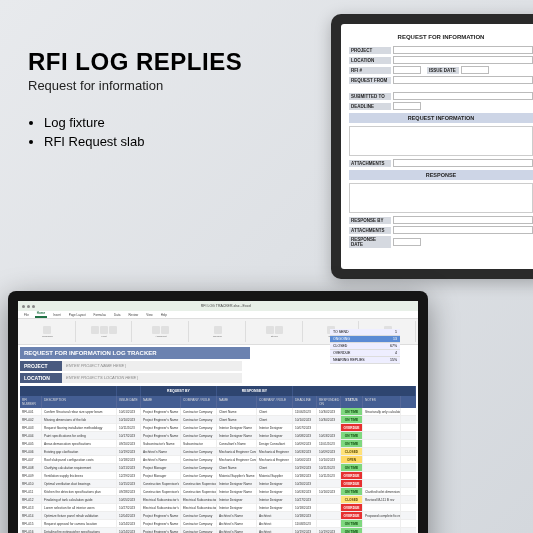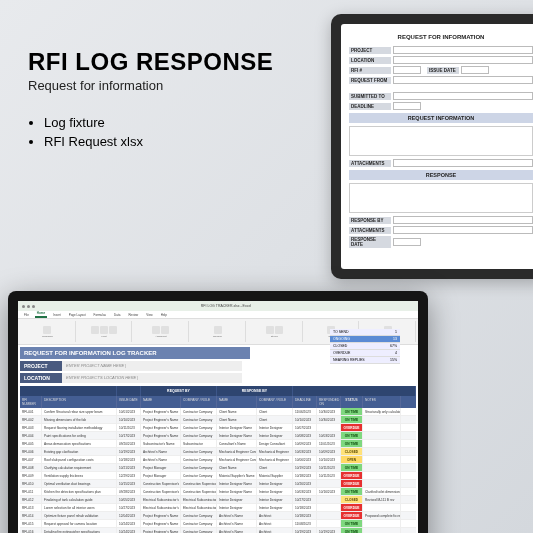--- a/index.html
+++ b/index.html
@@ -54,26 +54,26 @@
 .w-notes{width:38px}
 .st-ontime{background:#7fd87f;color:#0a4a0a}
 .st-overdue{background:#e63030;color:#fff}
 .st-closed{background:#ffe27a;color:#5a4a00}
 .st-open{background:#ffd966;color:#5a4a00}
 </style>
 </head>
 <body>
 
 <div class="heading">
-  <h1>RFI LOG RESPONSE</h1>
+  <h1>RFI LOG REPLIES</h1>
   <div class="sub">Request for information</div>
 </div>
 <ul class="bullets">
   <li>Log fixture</li>
-  <li>RFI Request xlsx</li>
+  <li>RFI Request slab</li>
 </ul>
 
 <div class="tablet">
   <div class="tablet-screen">
     <div class="form-title">REQUEST FOR INFORMATION</div>
     <div class="form-row">
         <div class="form-label">PROJECT</div>
         <div class="form-cell"></div>
       </div>
     <div class="form-row">

